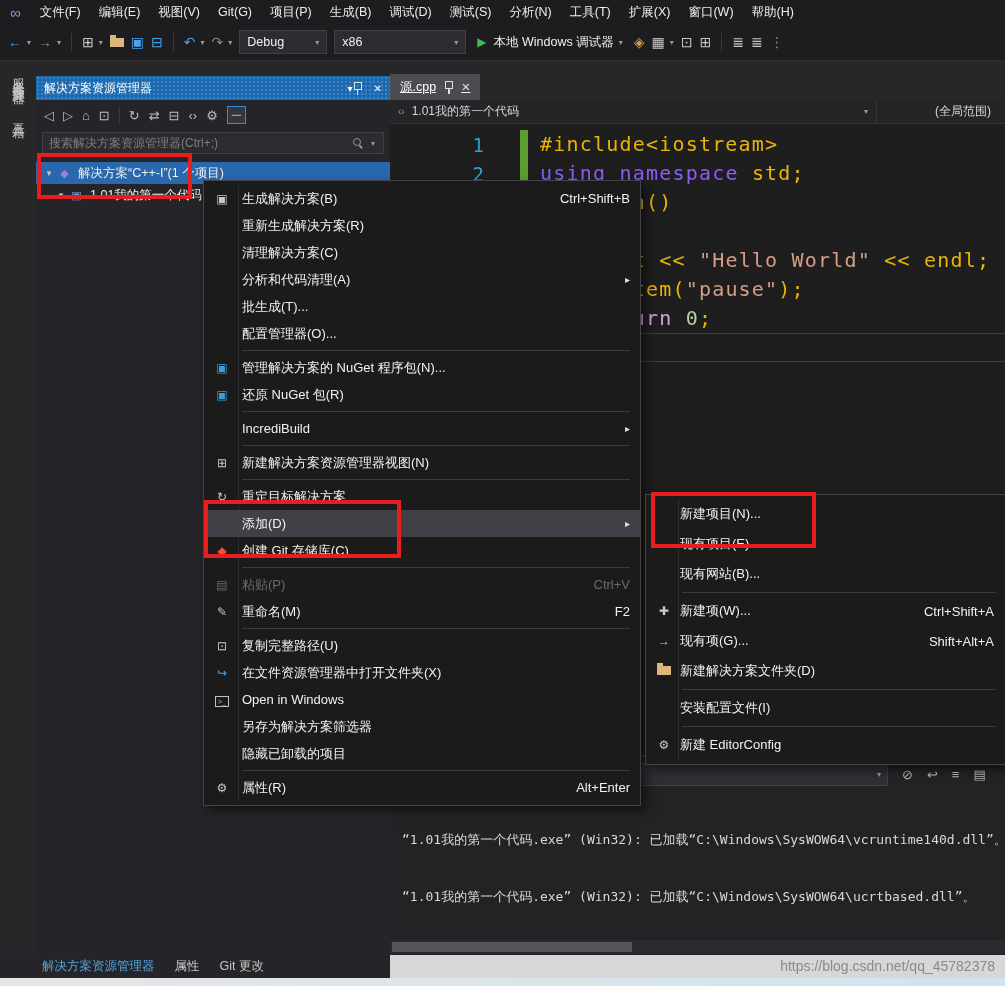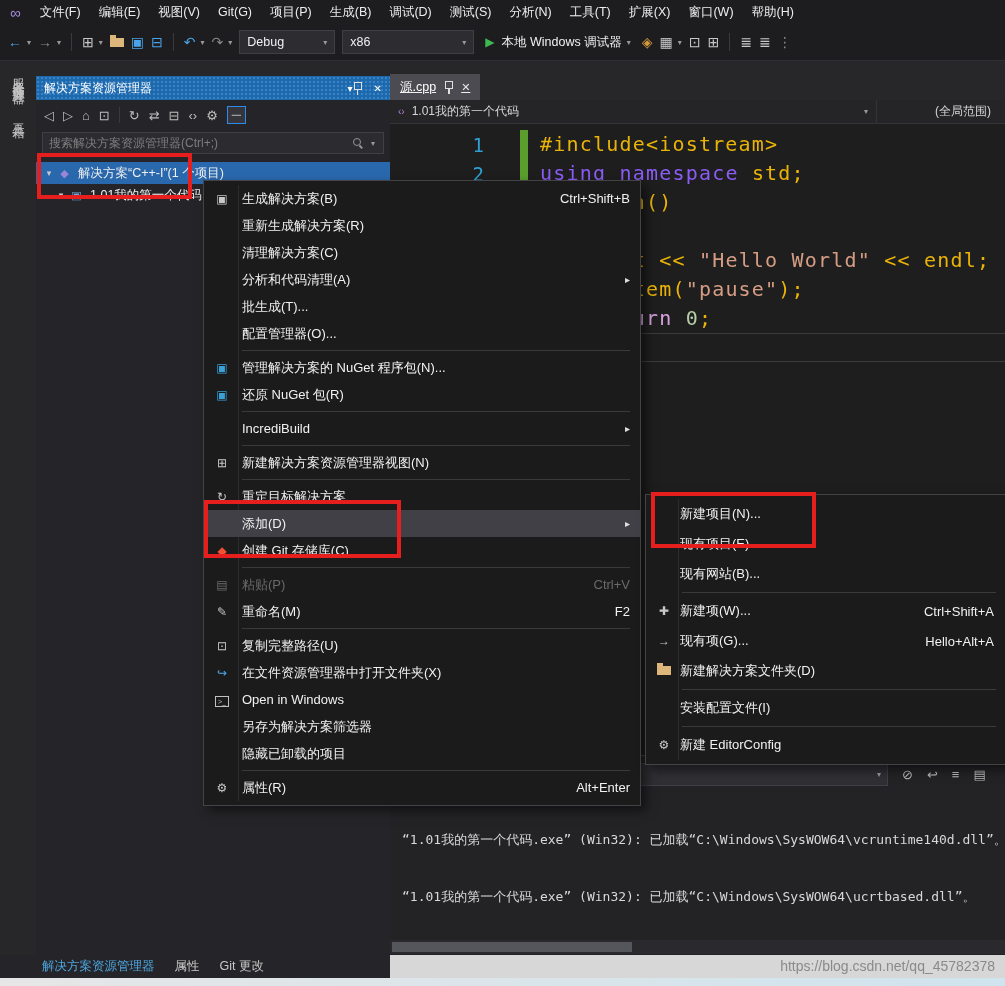--- a/index.html
+++ b/index.html
@@ -15,21 +15,21 @@
 
   
   .toolbar{position:absolute;left:0;top:24px;width:100%;height:37px;background:#1d1d20;
            border-bottom:1px solid #303034;display:flex;align-items:center;gap:7px;padding:0 8px;z-index:5;}
   .tbi{font-size:14px;color:#c8c8c8;}
   .tbi.acc{color:#4aa3e8;}.tbi.dim{color:#8a8a8a;}.tbi.warm{color:#d89a3d;}
   .dd{font-size:8px;color:#9a9a9a;margin-left:-2px;}
   .tsep{width:1px;height:18px;background:#3a3a3e;margin:0 3px;}
   .combo{height:24px;background:#2d2d31;border:1px solid #3f3f46;display:flex;align-items:center;
          justify-content:space-between;padding:0 7px;font-size:12.5px;color:#f0f0f0;}
-  .combo.w84{width:96px;}.combo.w130{width:132px;}
+  .combo.w84{width:88px;}.combo.w130{width:132px;}
   .runbtn{display:flex;align-items:center;gap:7px;color:#f0f0f0;font-size:12.5px;padding:0 4px;}
   .play{color:#3fb950;font-size:12px;}
 
   
   .activity{position:absolute;left:0;top:61px;width:36px;height:894px;background:#27272a;
             display:flex;flex-direction:column;align-items:center;padding-top:8px;gap:28px;}
   .vlabel{writing-mode:vertical-rl;font-size:12.5px;color:#c2c2c2;letter-spacing:2px;}
 
   
   .sxp{position:absolute;left:36px;top:76px;width:354px;height:879px;background:#252529;}
@@ -452,21 +452,21 @@
       </div>
     <div class="ssep"></div>
     <div class="smi">
         <span class="ico grn">✚</span>
         <span class="lbl">新建项(W)...</span>
         <span class="sc">Ctrl+Shift+A</span>
       </div>
     <div class="smi">
         <span class="ico grn">→</span>
         <span class="lbl">现有项(G)...</span>
-        <span class="sc">Hello+Alt+A</span>
+        <span class="sc">Shift+Alt+A</span>
       </div>
     <div class="smi">
         <span class="ico"><span class="folder-ico"></span></span>
         <span class="lbl">新建解决方案文件夹(D)</span>
       </div>
     <div class="ssep"></div>
     <div class="smi">
         <span class="ico"></span>
         <span class="lbl">安装配置文件(I)</span>
       </div>

